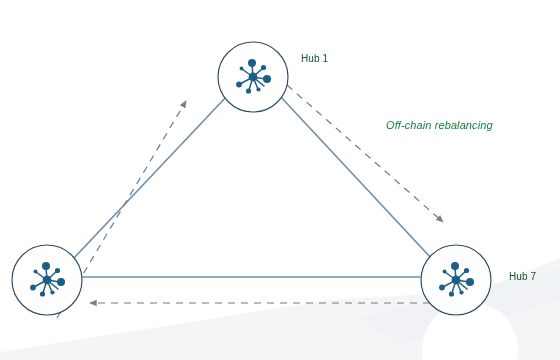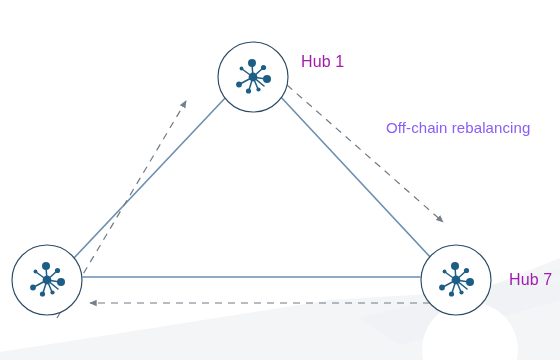--- a/index.html
+++ b/index.html
@@ -22,32 +22,33 @@
     position: absolute;
     top: 0;
     left: 0;
     width: 560px;
     height: 360px;
     display: block;
   }
   .node-label {
     position: absolute;
     font-family: "Liberation Sans", sans-serif;
-    font-size: 16px;
-    color: #a21caf;
+    font-size: 10px;
+    color: #14532d;
     white-space: nowrap;
     letter-spacing: 0.1px;
   }
   #label-hub1 { left: 301px; top: 53px; }
   #label-hub2 { left: 509px; top: 271px; }
   #label-edge-offchain {
     left: 386px;
     top: 119px;
-    font-size: 15px;
-    color: #8b5cf6;
+    font-size: 11px;
+    color: #15803d;
+    font-style: italic;
   }
 </style>
 </head>
 <body>
 
 <div id="canvas">
 
   <svg id="diagram-svg" viewBox="0 0 560 360">
     <defs>
       <marker id="arrow-grey" viewBox="0 0 10 10" refX="9" refY="5" markerWidth="6.2" markerHeight="6.2" orient="auto-start-reverse">

